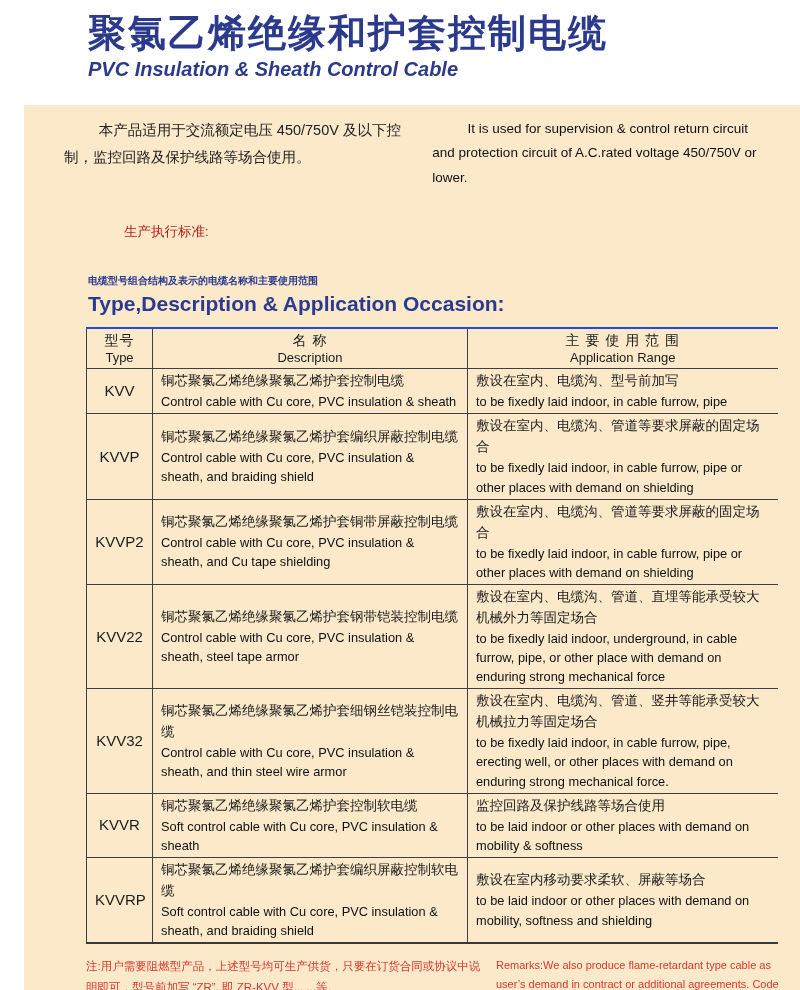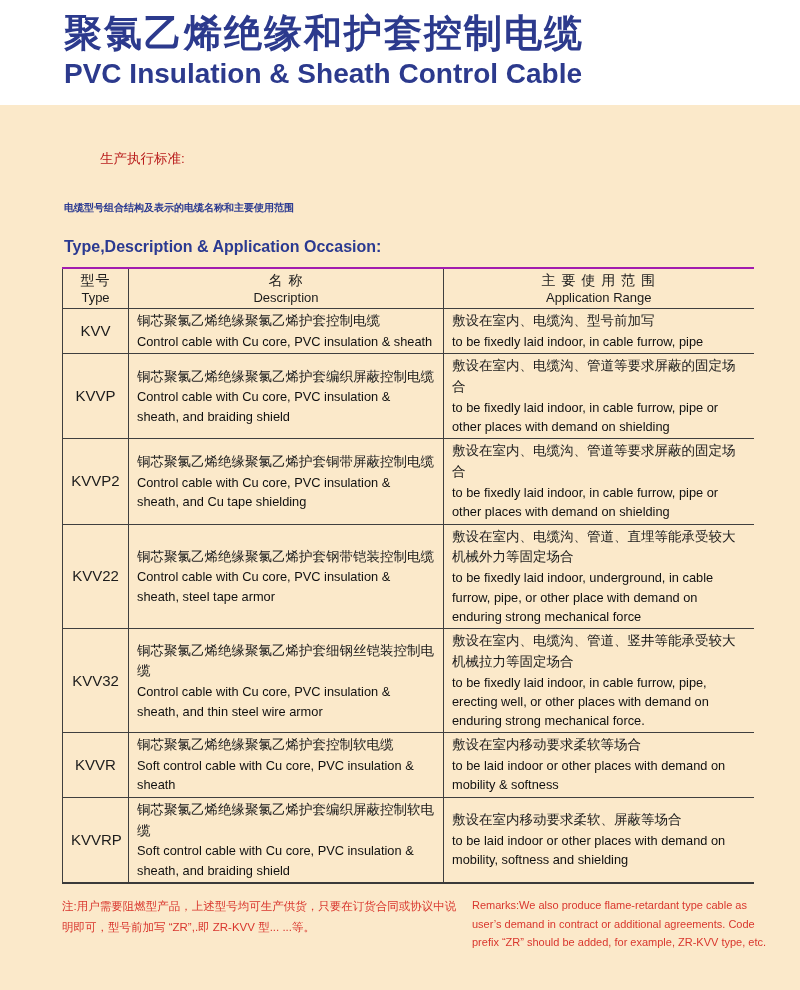--- a/index.html
+++ b/index.html
@@ -1,45 +1,45 @@
 <!DOCTYPE html>
 <html><head>
 <meta charset="utf-8">
 <style>
   * { margin: 0; padding: 0; box-sizing: border-box; }
   html, body { background: #ffffff; }
   body { font-family: "Liberation Sans", "DejaVu Sans", sans-serif; color: #1c1c1c; }
-  .page { position: relative; width: 800px; height: 990px; background: #ffffff; overflow: hidden; }
+  .page { position: relative; width: 800px; height: 990px; background: #ffffff; overflow: hidden; padding-left: 24px; }
 
   
   .masthead { background: #ffffff; padding: 12px 0 0 64px; height: 105px; }
   .title-cn { color: #2c3a8d; font-size: 38px; font-weight: 900; letter-spacing: 2px; line-height: 1.15; }
-  .title-en { color: #2c3a8d; font-size: 28px; font-weight: bold; letter-spacing: 0px; margin-top: 2px; }
+  .title-en { color: #2c3a8d; font-size: 20px; font-weight: bold; font-style: italic; letter-spacing: 0px; margin-top: 2px; }
 
   
   .content { background: #fbe9ca; min-height: 885px; padding-top: 12px; }
 
   .intro-row { display: flex; padding: 0 38px 0 40px; }
   .intro-cn { width: 375px; font-size: 14.5px; line-height: 1.85; text-indent: 2.4em; color: #222; }
   .intro-en { width: 345px; margin-left: 10px; font-size: 13.5px; line-height: 1.8; text-indent: 2.6em; color: #111; }
 
   .standards-row { display: flex; margin-top: 30px; }
   .std-cn { margin-left: 100px; width: 280px; }
   .std-en { margin-left: 95px; }
   .std { color: #b91c1c; font-size: 13.5px; line-height: 1.85; }
 
   .section1 { margin: 26px 0 0 64px; }
   .sec-cn { color: #2b3a91; font-size: 10px; font-weight: bold; line-height: 1.5; margin-top: 28px; }
-  .sec-en { color: #2b3a91; font-size: 16px; font-weight: bold; line-height: 1.5; margin-top: 20px; }
+  .sec-en { color: #2b3a91; font-size: 21px; font-weight: bold; line-height: 1.5; }
 
   
   table { border-collapse: collapse; }
   td, th { border: 1px solid #3f3f3f; font-weight: normal; vertical-align: middle; }
   .edge-r { border-right: none !important; }
-  .t-top { border-top: 2px solid #a21caf; }
+  .t-top { border-top: 2px solid #1d4ed8; }
   .t-bot { border-bottom: 2px solid #3a3a3a; }
 
   .tbl1 { margin: 8px 0 0 62px; width: 691px; table-layout: fixed; }
   .tbl1 .c-type { width: 66px; text-align: center; }
   .tbl1 .c-desc { width: 315px; }
   .tbl1 .c-range { width: 310px; }
   .tbl1 th { text-align: center; padding: 3px 2px; }
   .tbl1 td { padding: 2px 8px; }
   .tbl1 .hd-cn { display: block; font-size: 14px; letter-spacing: 1px; }
   .tbl1 .hd-en { display: block; font-size: 13px; }
@@ -57,20 +57,24 @@
 
 <div class="page">
 
   <div class="masthead">
     <div class="title-cn">聚氯乙烯绝缘和护套控制电缆</div>
     <div class="title-en">PVC Insulation &amp; Sheath Control Cable</div>
   </div>
 
   <div class="content">
 
+    <div class="intro-row">
+      <p class="intro-cn">本产品适用于交流额定电压 450/750V 及以下控制，监控回路及保护线路等场合使用。</p>
+      <p class="intro-en">It is used for supervision &amp; control return circuit and protection circuit of A.C.rated voltage 450/750V or lower.</p>
+    </div>
 
     <div class="standards-row">
       <div class="std std-cn">
         <div>生产执行标准:</div>
       </div>
     </div>
 
     <div class="section1">
       <div class="sec-cn">电缆型号组合结构及表示的电缆名称和主要使用范围</div>
       <div class="sec-en">Type,Description &amp; Application Occasion:</div>
@@ -152,21 +156,21 @@
               <span class="en">to be fixedly laid indoor, in cable furrow, pipe, erecting well, or other places with demand on enduring strong mechanical force.</span>
             </td>
       </tr>
       <tr>
         <td class="c-type"><span class="type-label">KVVR</span></td>
         <td>
               <span class="cn">铜芯聚氯乙烯绝缘聚氯乙烯护套控制软电缆</span>
               <span class="en">Soft control cable with Cu core, PVC insulation &amp; sheath</span>
             </td>
         <td class="edge-r">
-              <span class="cn">敷设在室内移动要求柔软等场合</span>
+              <span class="cn">监控回路及保护线路等场合使用</span>
               <span class="en">to be laid indoor or other places with demand on mobility &amp; softness</span>
             </td>
       </tr>
       <tr>
         <td class="c-type t-bot"><span class="type-label">KVVRP</span></td>
         <td class="t-bot">
               <span class="cn">铜芯聚氯乙烯绝缘聚氯乙烯护套编织屏蔽控制软电缆</span>
               <span class="en">Soft control cable with Cu core, PVC insulation &amp; sheath, and braiding shield</span>
             </td>
         <td class="t-bot edge-r">

